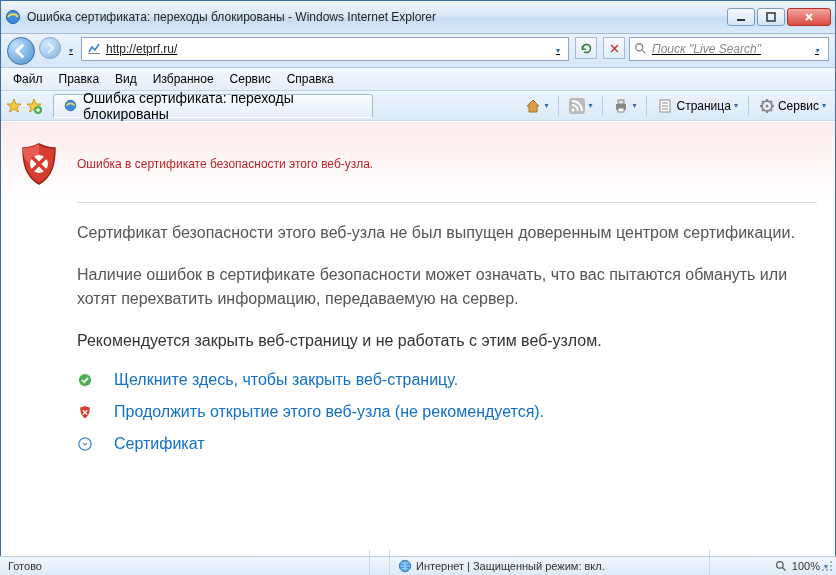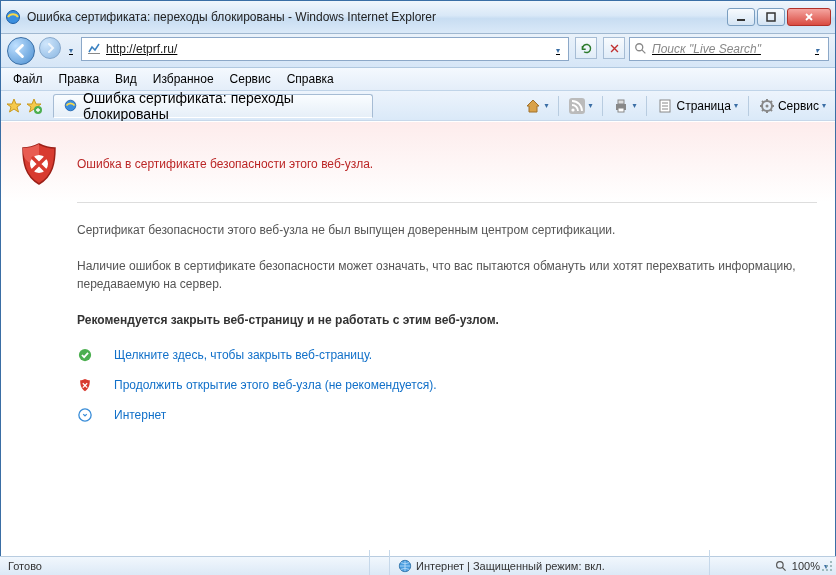--- a/index.html
+++ b/index.html
@@ -142,23 +142,23 @@
     min-height: 100%;
   }
   .cert-header { display: flex; align-items: center; gap: 18px; margin-bottom: 16px; }
   .shield {
     width: 40px; height: 44px;
     position: relative;
     flex-shrink:0;
   }
   .cert-title { color:#bb2626; font-size: 12px; font-weight: normal; }
   .cert-hr { border: none; border-top: 1px solid #ddd; margin: 10px 0 18px 58px; }
-  .cert-body { margin-left: 58px; color:#555; font-size: 12px; }
+  .cert-body { margin-left: 58px; color:#555; font-size: 16px; }
   .cert-body p { margin-bottom: 18px; line-height: 1.5; }
-  .cert-body .bold { font-weight: bold; color:#333; }
+  .cert-body .bold { font-weight: normal; color:#333; }
   .link-row { display:flex; align-items:center; gap:21px; margin-bottom: 14px; }
   .link-row a { color:#1170c9; text-decoration:none; cursor:pointer; }
   .bullet { width:16px; height:16px; display:flex; align-items:center; justify-content:center; flex-shrink:0;}
 
   
   .statusbar {
     position: absolute;
     bottom: 0; left: 0; right: 0;
     height: 19px;
     background: linear-gradient(to bottom,#f1f7fd,#dce9f6);
@@ -377,21 +377,21 @@
         </span>
         <a>Продолжить открытие этого веб-узла (не рекомендуется).</a>
       </div>
       <div class="link-row" style="margin-top:6px;">
         <span class="bullet">
           <svg viewBox="0 0 16 16" width="14" height="14">
               <circle cx="8" cy="8" r="7" fill="none" stroke="#3a8dd8" stroke-width="1.5"></circle>
               <path d="M6 7 L8 9 L10 7" fill="none" stroke="#3a8dd8" stroke-width="1.5"></path>
             </svg>
         </span>
-        <a>Интернет</a>
+        <a>Сертификат</a>
       </div>
     </div>
   </div>
 </div>
 
 <div class="statusbar">
   <div class="status-cell ready">
     <span>Готово</span>
   </div>
   <div class="status-cell" style="width:20px"></div>

